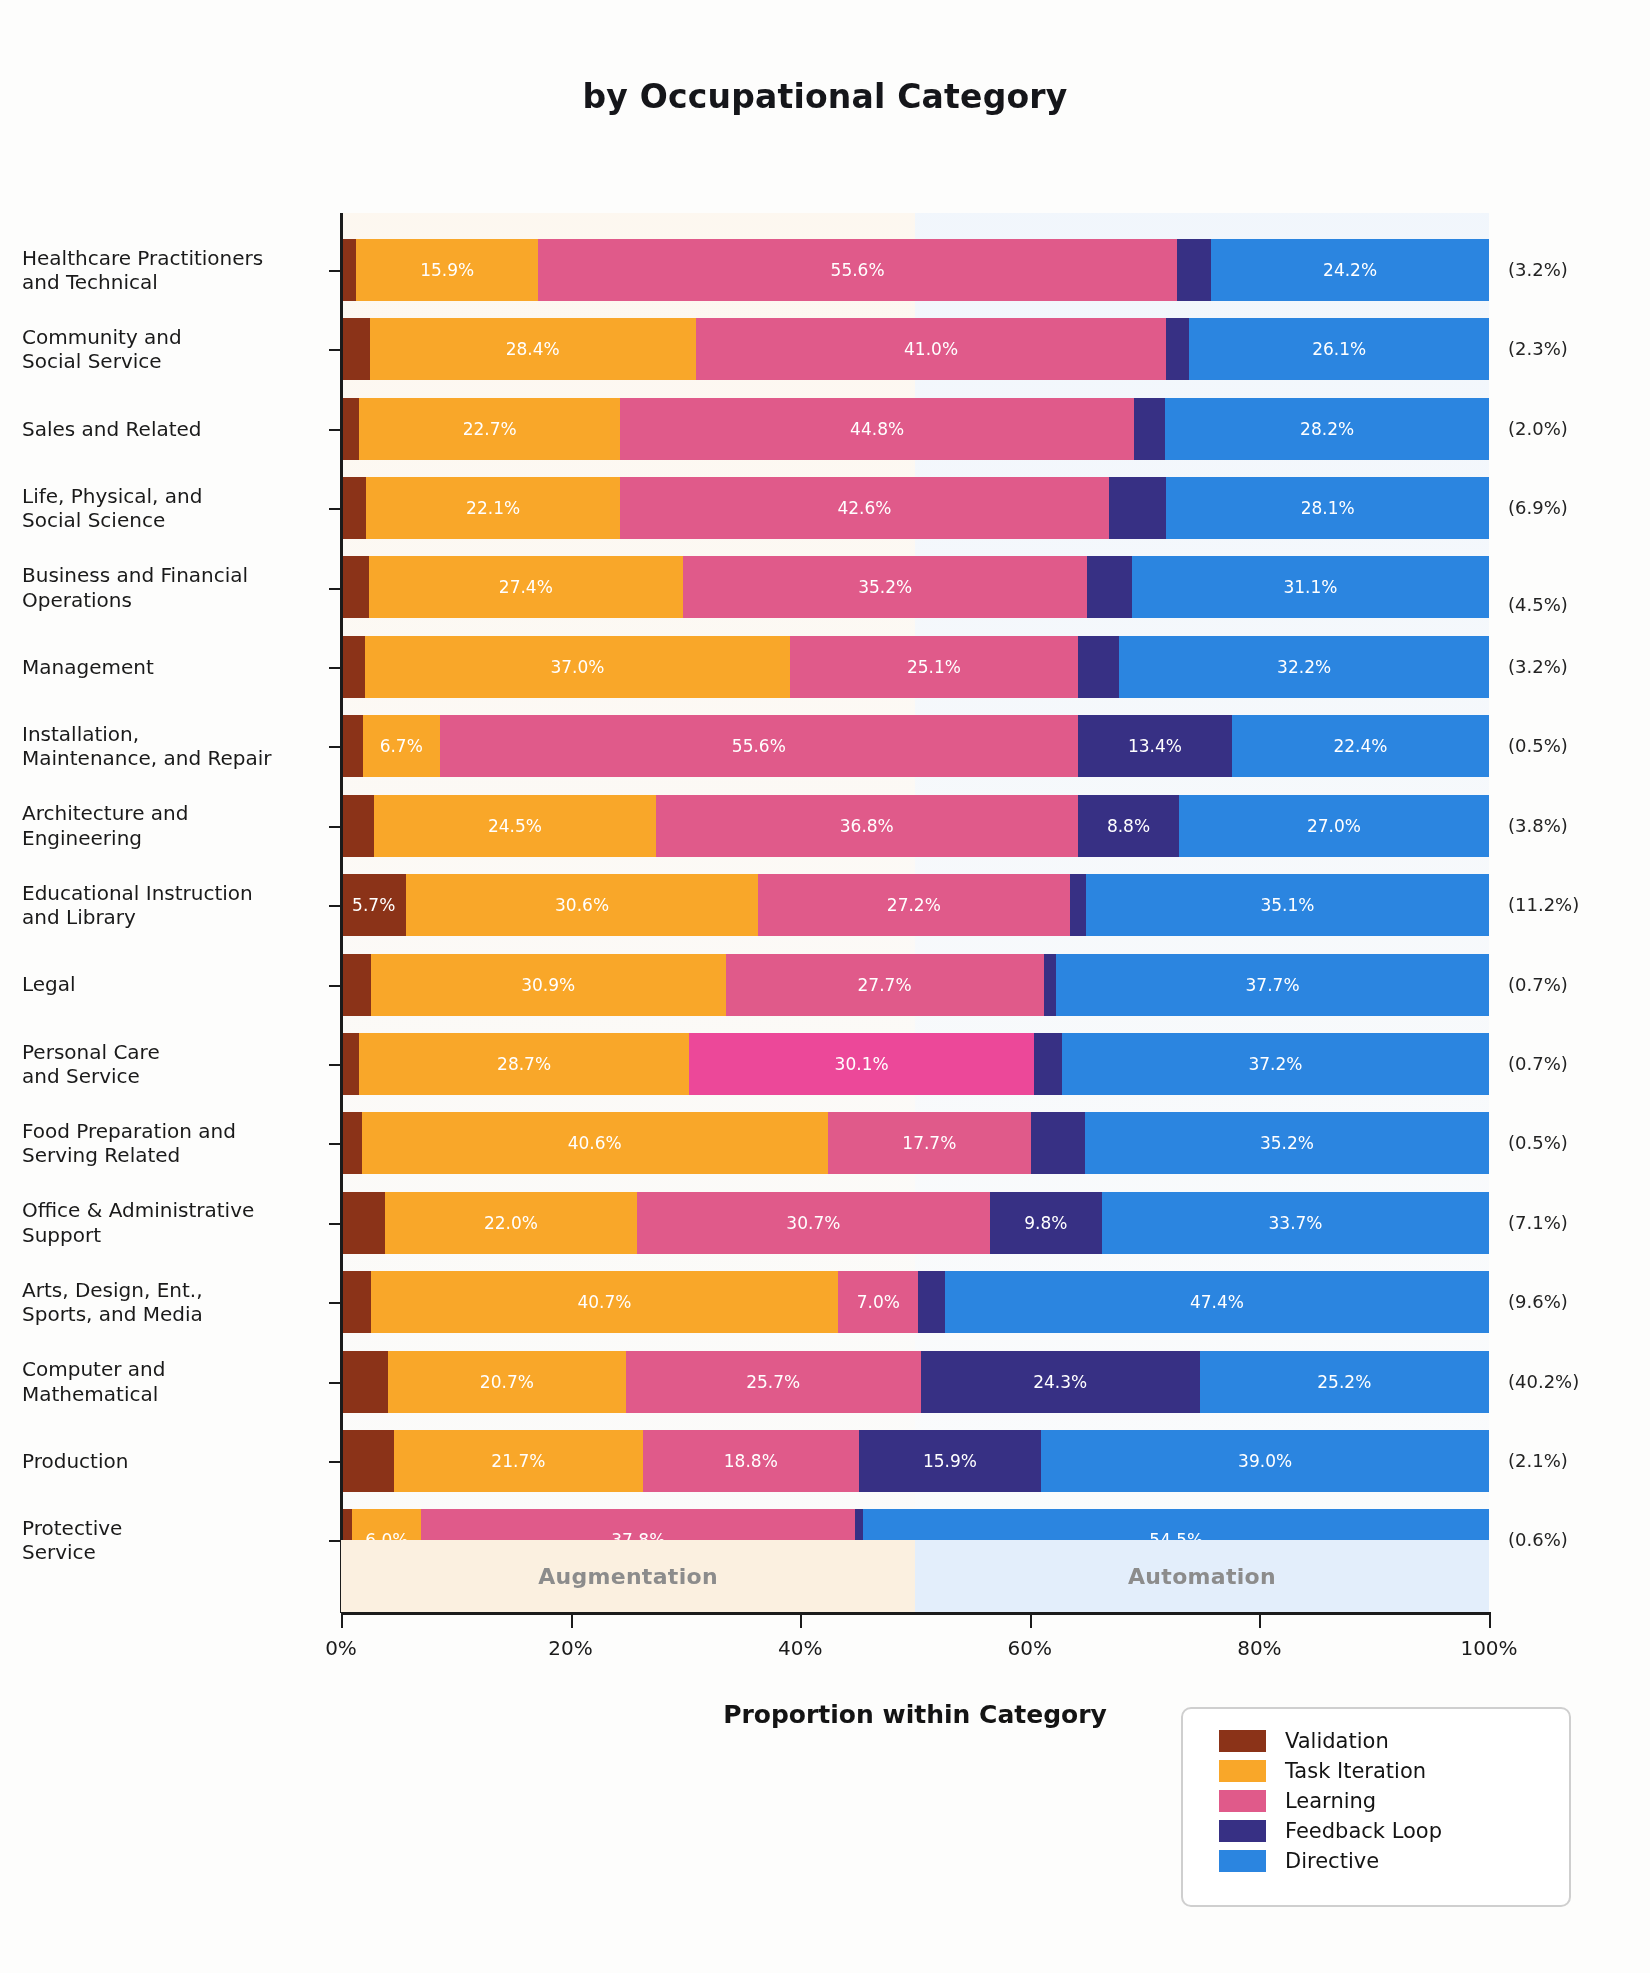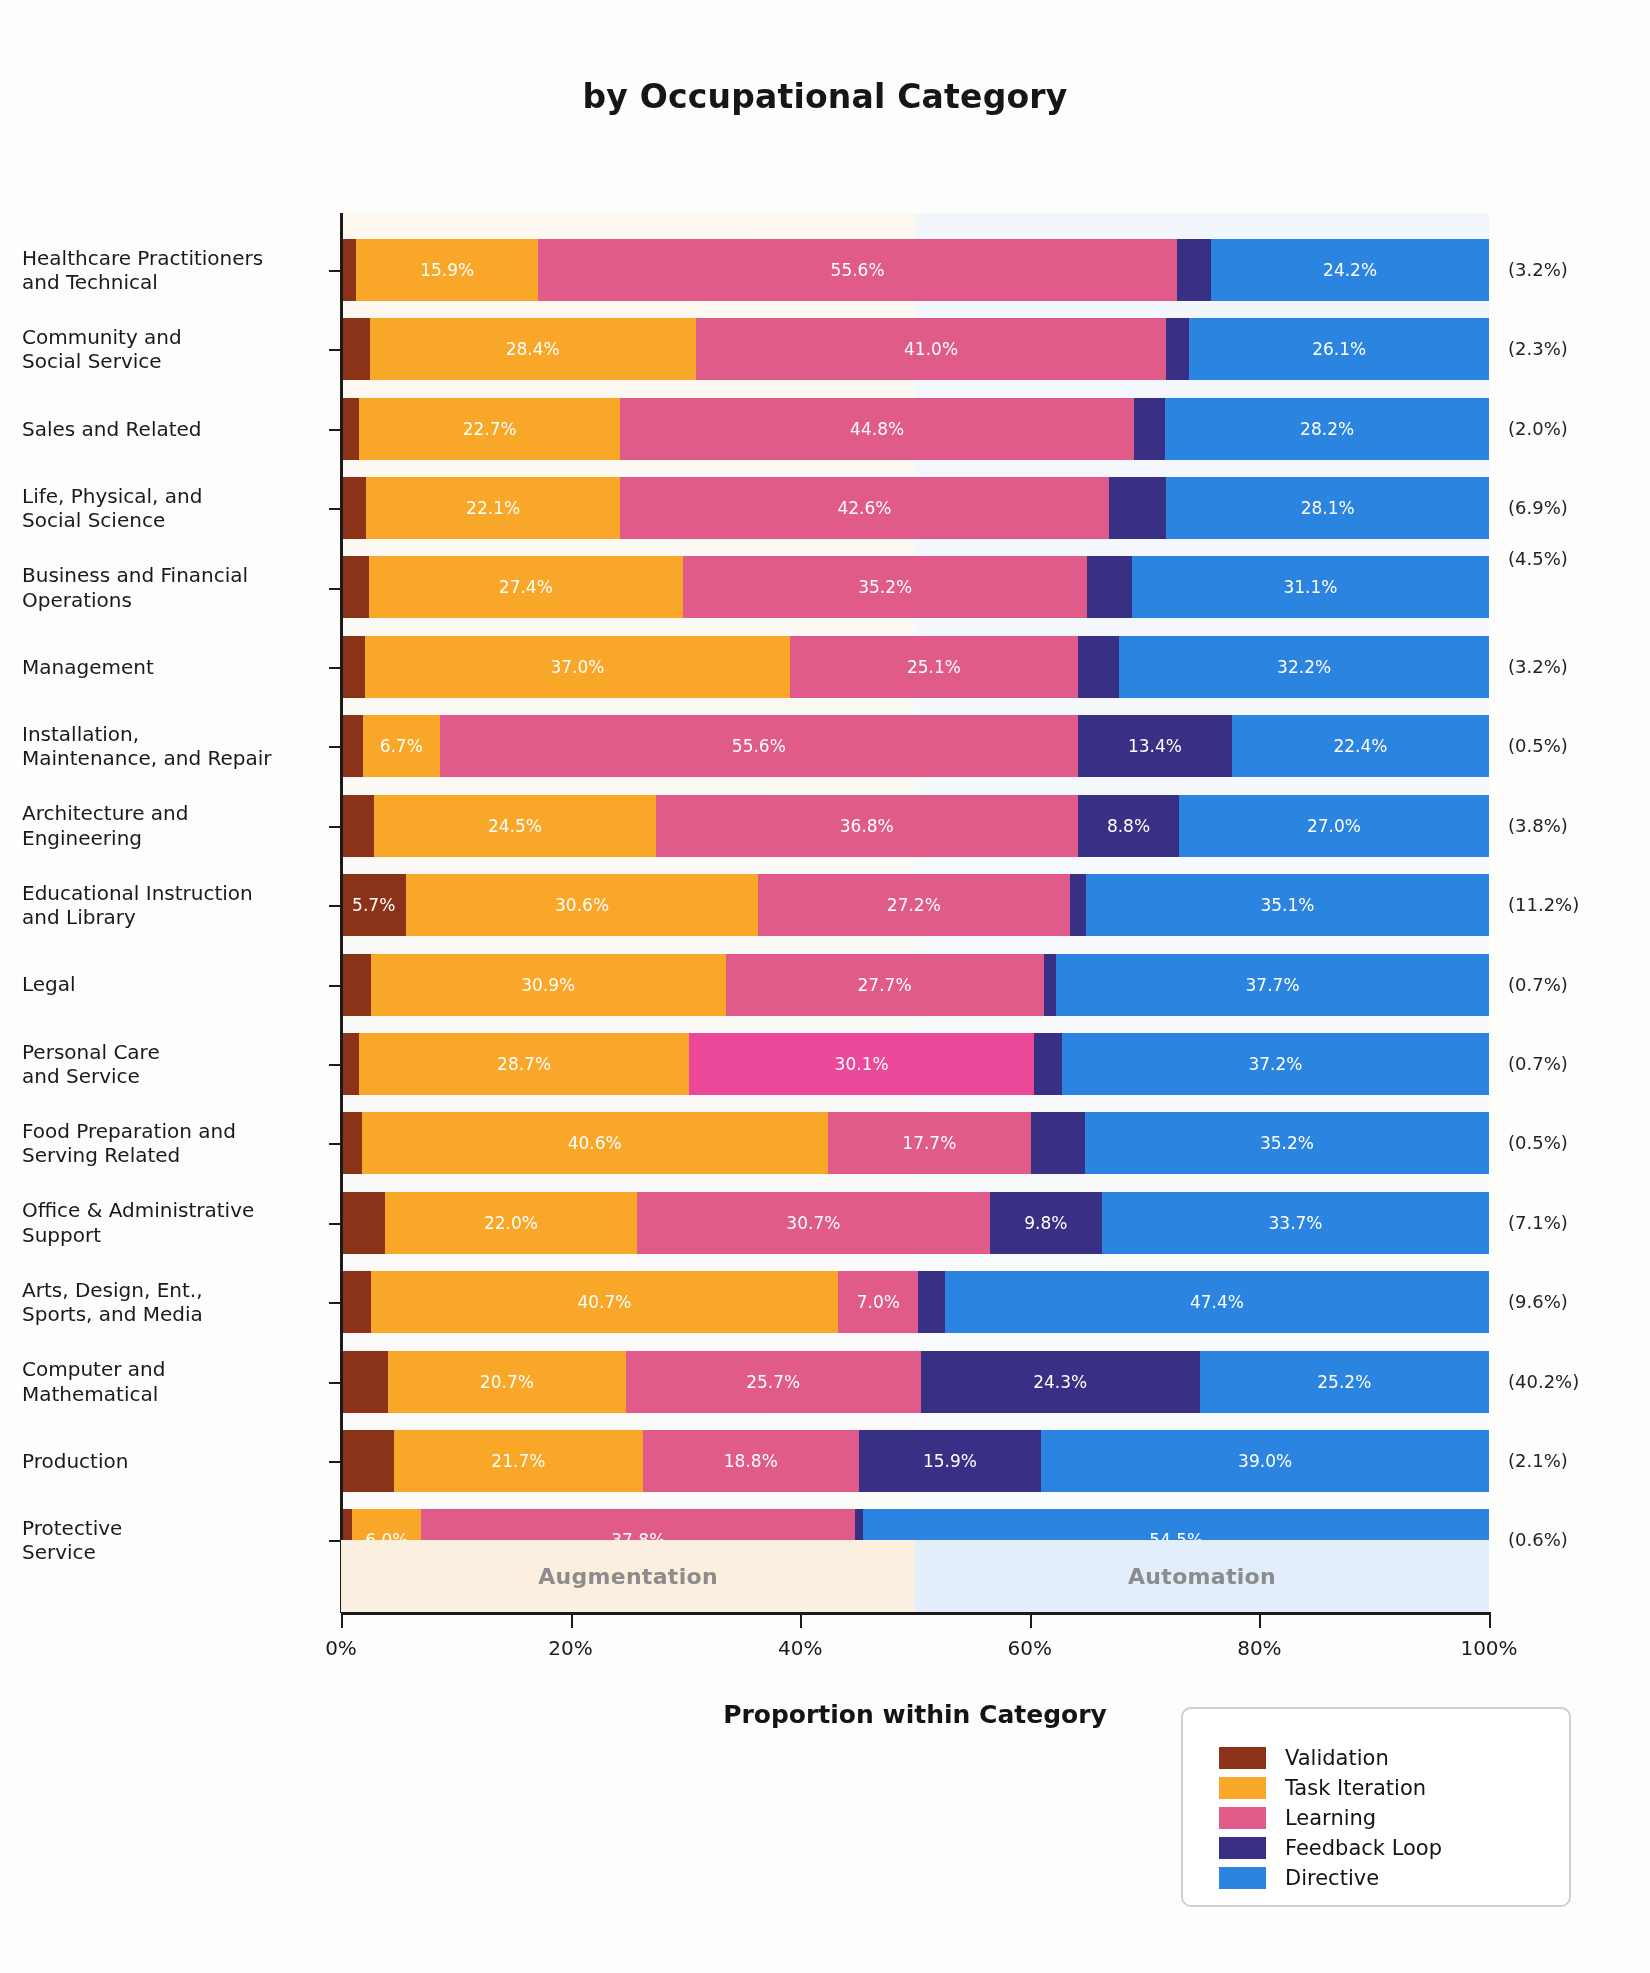--- a/index.html
+++ b/index.html
@@ -55,21 +55,21 @@
   .band-aug{left:341px;width:574px;background:#fbf0e0;}
   .band-auto{left:915px;width:574px;background:#e3eefb;}
 
   
   .xaxis-title{position:absolute;left:341px;top:1700px;width:1148px;text-align:center;
      font-size:25px;font-weight:bold;color:#141414;}
 
   
   .legend{position:absolute;left:1181px;top:1707px;width:390px;height:200px;
      background:#ffffff;border:2px solid #cfcfcf;border-radius:10px;
-     box-sizing:border-box;padding:34px 0 0 36px;}
+     box-sizing:border-box;padding:17px 0 0 36px;}
   .legend-row{display:flex;align-items:center;height:30px;margin-bottom:0px;}
   .swatch{width:47px;height:22px;margin-right:19px;flex:none;}
   .legend-label{font-size:21px;color:#141414;white-space:nowrap;}
 </style>
 </head>
 <body>
 
 <div id="chart-root">
 
   <div class="title-block">
@@ -414,21 +414,21 @@
       <div class="ylabel" style="right: 1328px; top: 1516px;">
         <span>Protective</span>
         <span>Service</span>
       </div>
     </div>
   <div id="annots-host">
       <div class="rowannot" style="left: 1508px; top: 259px;">(3.2%)</div>
       <div class="rowannot" style="left: 1508px; top: 338.4px;">(2.3%)</div>
       <div class="rowannot" style="left: 1508px; top: 417.8px;">(2.0%)</div>
       <div class="rowannot" style="left: 1508px; top: 497.2px;">(6.9%)</div>
-      <div class="rowannot" style="left: 1508px; top: 548px;">(4.5%)</div>
+      <div class="rowannot" style="left: 1508px; top: 594px;">(4.5%)</div>
       <div class="rowannot" style="left: 1508px; top: 656px;">(3.2%)</div>
       <div class="rowannot" style="left: 1508px; top: 735.4px;">(0.5%)</div>
       <div class="rowannot" style="left: 1508px; top: 814.8px;">(3.8%)</div>
       <div class="rowannot" style="left: 1508px; top: 894.2px;">(11.2%)</div>
       <div class="rowannot" style="left: 1508px; top: 973.6px;">(0.7%)</div>
       <div class="rowannot" style="left: 1508px; top: 1053px;">(0.7%)</div>
       <div class="rowannot" style="left: 1508px; top: 1132.4px;">(0.5%)</div>
       <div class="rowannot" style="left: 1508px; top: 1211.8px;">(7.1%)</div>
       <div class="rowannot" style="left: 1508px; top: 1291.2px;">(9.6%)</div>
       <div class="rowannot" style="left: 1508px; top: 1370.6px;">(40.2%)</div>

